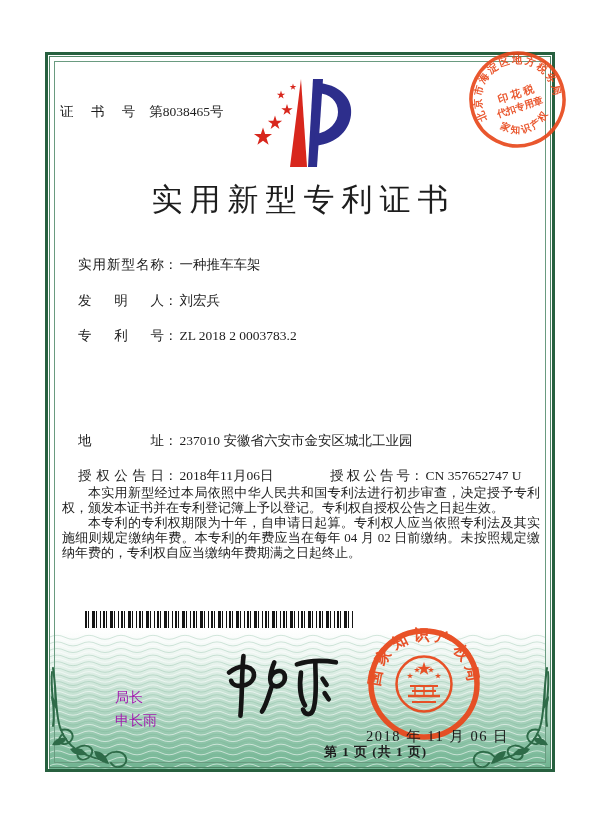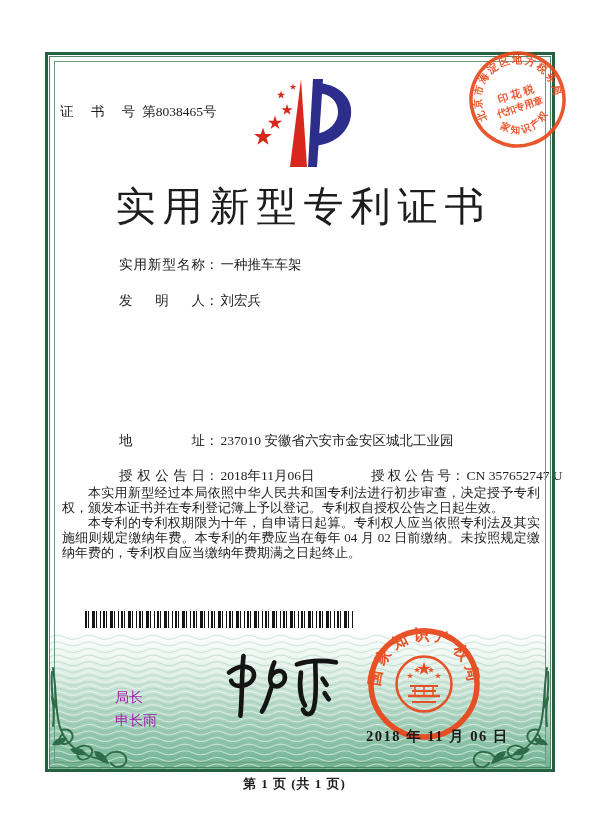--- a/index.html
+++ b/index.html
@@ -9,30 +9,30 @@
   }
   
   .frame {
     position:absolute; left:45px; top:52px; width:510px; height:720px;
     border:3px solid #27603f; box-sizing:border-box; z-index:3; pointer-events:none;
   }
   .frame::before { content:""; position:absolute; inset:1px; border:1px solid #4f8566; }
   .frame::after  { content:""; position:absolute; inset:6px; border:1px solid #6a9b80; }
 
   .cert-no { position:absolute; left:60px; top:103px; font-size:13.5px; z-index:2; }
-  .cert-no .cn-lbl { letter-spacing:7px; margin-right:0;font-family:Liberation Serif, serif; }
+  .cert-no .cn-lbl { letter-spacing:7px; margin-right:7px;font-family:Liberation Serif, serif; }
 
   .logo { position:absolute; left:247px; top:77px; width:110px; height:95px; z-index:2; }
 
   .title {
     position:absolute; left:0; right:0; top:179px; text-align:center;
-    font-size:40px; letter-spacing:7px; text-indent:7px; font-weight:500; z-index:2;
-  }
-
-  .row { position:absolute; left:78px; font-size:13.5px; z-index:2; white-space:nowrap;margin-left:41px; }
+    font-size:31px; letter-spacing:7px; text-indent:7px; font-weight:500; z-index:2;
+  }
+
+  .row { position:absolute; left:78px; font-size:13.5px; z-index:2; white-space:nowrap; }
   .lbl { display:inline-block; width:86px; text-align:justify; text-align-last:justify; }
   .val { margin-left:2px; }
   .row-split .col2 { position:absolute; left:252px; top:0; white-space:nowrap; }
   .row-split .col2 .lbl { width:80px; }
 
   .body-text {
     position:absolute; left:62px; top:486px; width:478px;
     font-size:13px; line-height:14.9px; text-align:justify; z-index:2;
   }
   .body-text p { margin:0; text-indent:2em; }
@@ -63,24 +63,24 @@
     position:absolute; left:115px; top:686px; z-index:4;
     font-family:"Liberation Sans","DejaVu Sans",sans-serif;
     font-size:14px; line-height:23px; color:#a21caf;
   }
   .sig-hand { position:absolute; left:220px; top:650px; width:125px; height:78px; z-index:4; }
 
   .seal { position:absolute; left:364px; top:624px; width:120px; height:120px; z-index:4; opacity:0.95; }
 
   .issue-date {
     position:absolute; left:366px; top:727px; z-index:5;
-    font-size:14.5px; letter-spacing:1.5px; font-weight:700; color:#1b1b1b;
+    font-size:14.5px; letter-spacing:1.5px; font-weight:400; color:#1b1b1b;
   }
   .page-info {
-    position:absolute; left:243px; top:775px; width:184px; text-align:left; z-index:5;
+    position:absolute; left:243px; top:743px; width:184px; text-align:right; z-index:5;
     font-size:13px; font-weight:700; letter-spacing:1px;
   }
 
   .tax-stamp {
     position:absolute; left:467px; top:49px; width:101px; height:101px; z-index:6;
     transform:rotate(-18deg); opacity:0.92;
   }
 </style>
 </head>
 <body>
@@ -111,20 +111,23 @@
     </g>
   </svg>
 
   <div class="title">实用新型专利证书</div>
 
   <div class="row" style="top:256px">
     <span class="lbl">实用新型名称</span><span>：</span><span class="val">一种推车车架</span>
   </div>
   <div class="row" style="top:292px">
     <span class="lbl">发明人</span><span>：</span><span class="val">刘宏兵</span>
+  </div>
+  <div class="row" style="top:327px">
+    <span class="lbl">专利号</span><span>：</span><span class="val">ZL 2018 2 0003783.2</span>
   </div>
   <div class="row" style="top:432px">
     <span class="lbl">地址</span><span>：</span><span class="val">237010 安徽省六安市金安区城北工业园</span>
   </div>
   <div class="row row-split" style="top:467px">
     <span class="lbl">授权公告日</span><span>：</span><span class="val">2018年11月06日</span>
     <span class="col2">
       <span class="lbl">授权公告号</span><span>：</span><span class="val">CN 357652747 U</span>
     </span>
   </div>

